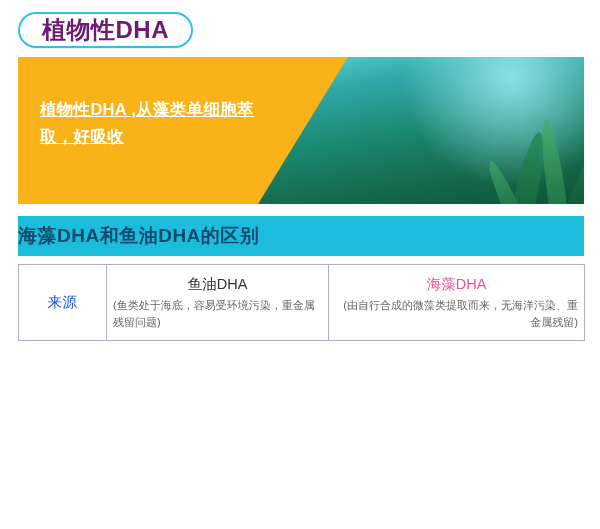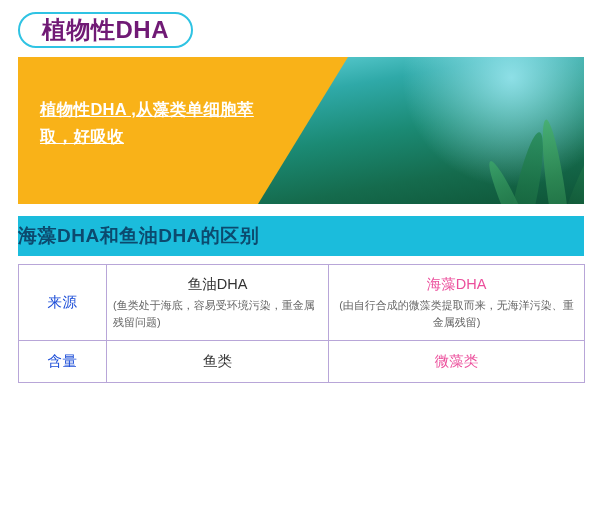--- a/index.html
+++ b/index.html
@@ -159,21 +159,21 @@
   .cell-pink {
     font-size: 14.5px;
     color: #ec4f9c;
     text-align: center;
     line-height: 1.5;
   }
   .cell-sub-pink {
     font-size: 11px;
     color: #666666;
     line-height: 1.55;
-    text-align: center;
+    text-align: right;
     display: block;
     margin-top: 2px;
   }
   .row-h1 td { height: 76px; }
   .row-h2 td { height: 42px; }
   .row-h3 td { height: 42px; }
   .row-h4 td { height: 68px; }
 </style>
 </head>
 <body>
@@ -208,27 +208,16 @@
         </td>
         <td class="col-fish">
           <div class="cell-main">鱼油DHA</div>
           <span class="cell-sub">(鱼类处于海底，容易受环境污染，重金属残留问题)</span>
         </td>
         <td class="col-algae">
           <div class="cell-pink">海藻DHA</div>
           <span class="cell-sub-pink">(由自行合成的微藻类提取而来，无海洋污染、重金属残留)</span>
         </td>
       </tr>
-      <tr class="row-h2">
-        <td class="col-label">
-          <div class="cell-label">含量</div>
-        </td>
-        <td class="col-fish">
-          <div class="cell-main">鱼类</div>
-        </td>
-        <td class="col-algae">
-          <div class="cell-pink">微藻类</div>
-        </td>
-      </tr>
     </tbody>
   </table>
 
 </div>
 
 </body></html>

